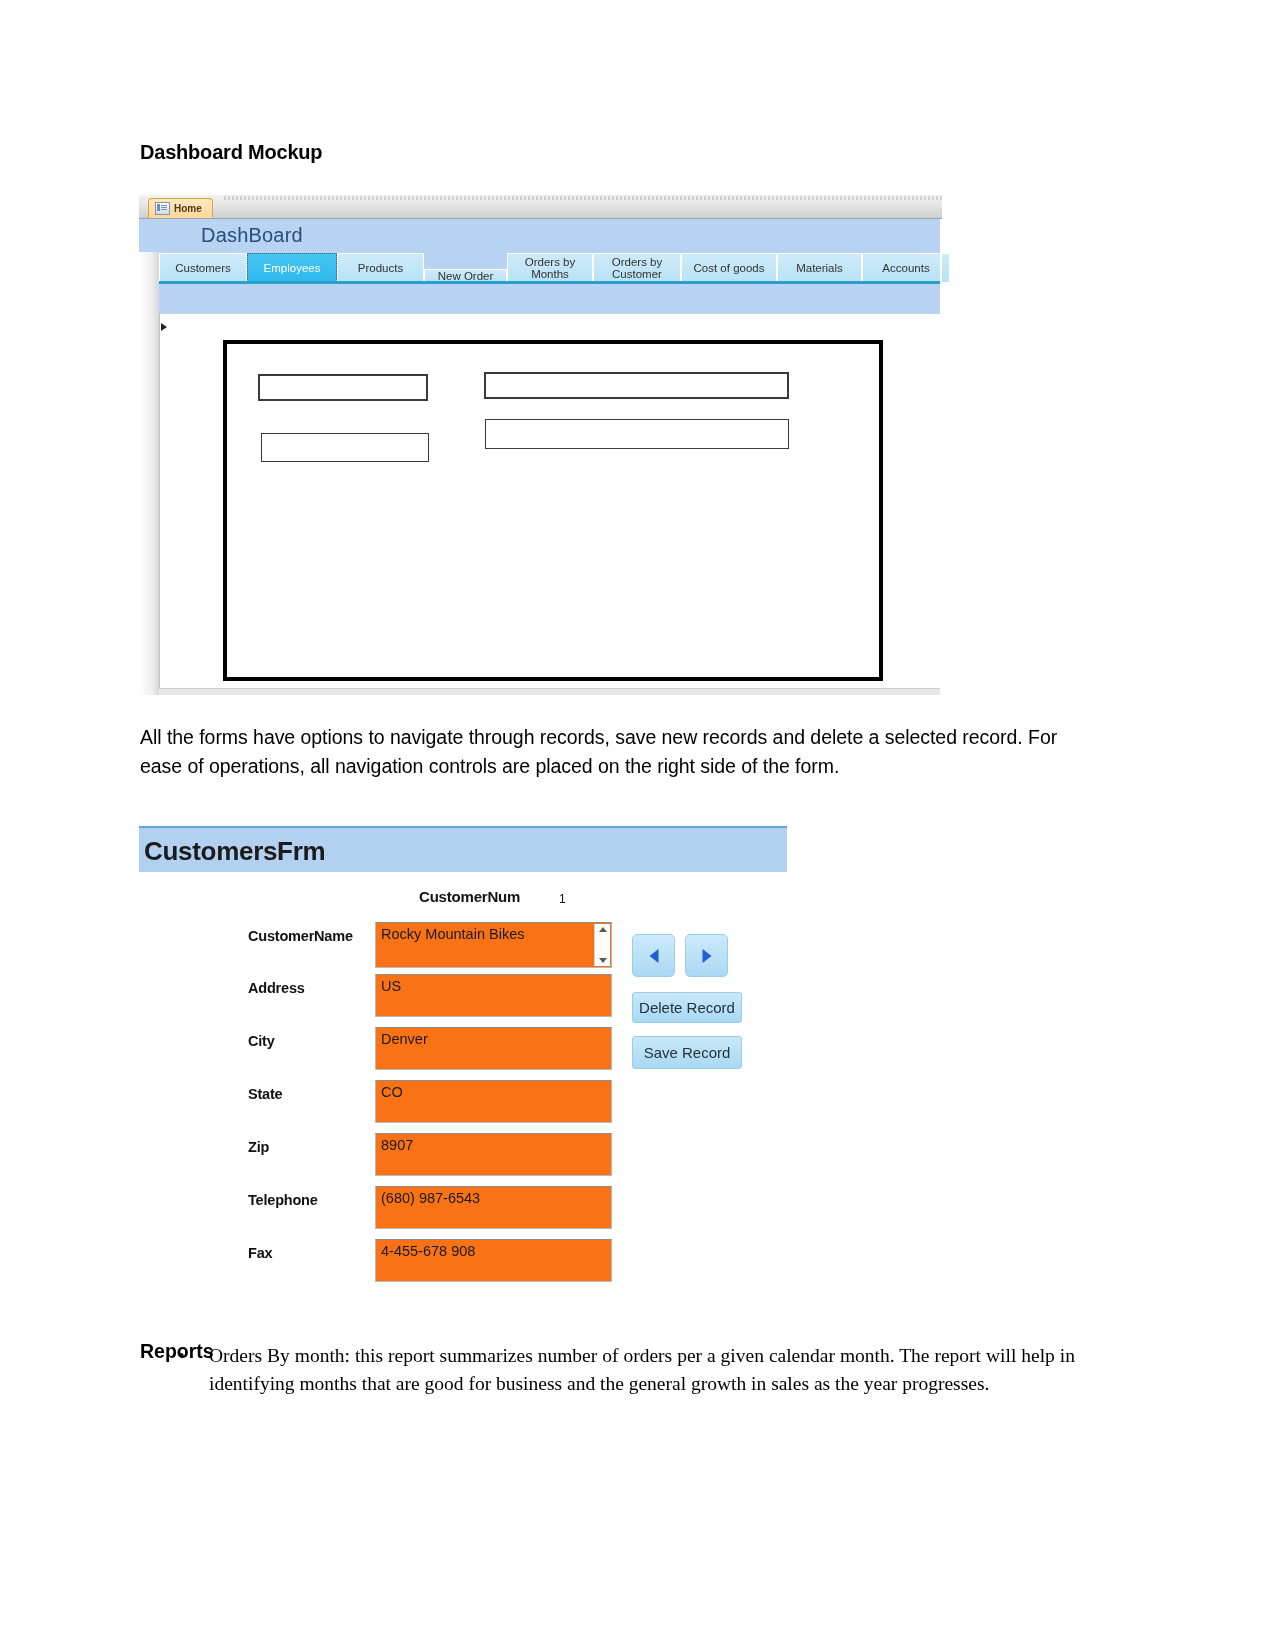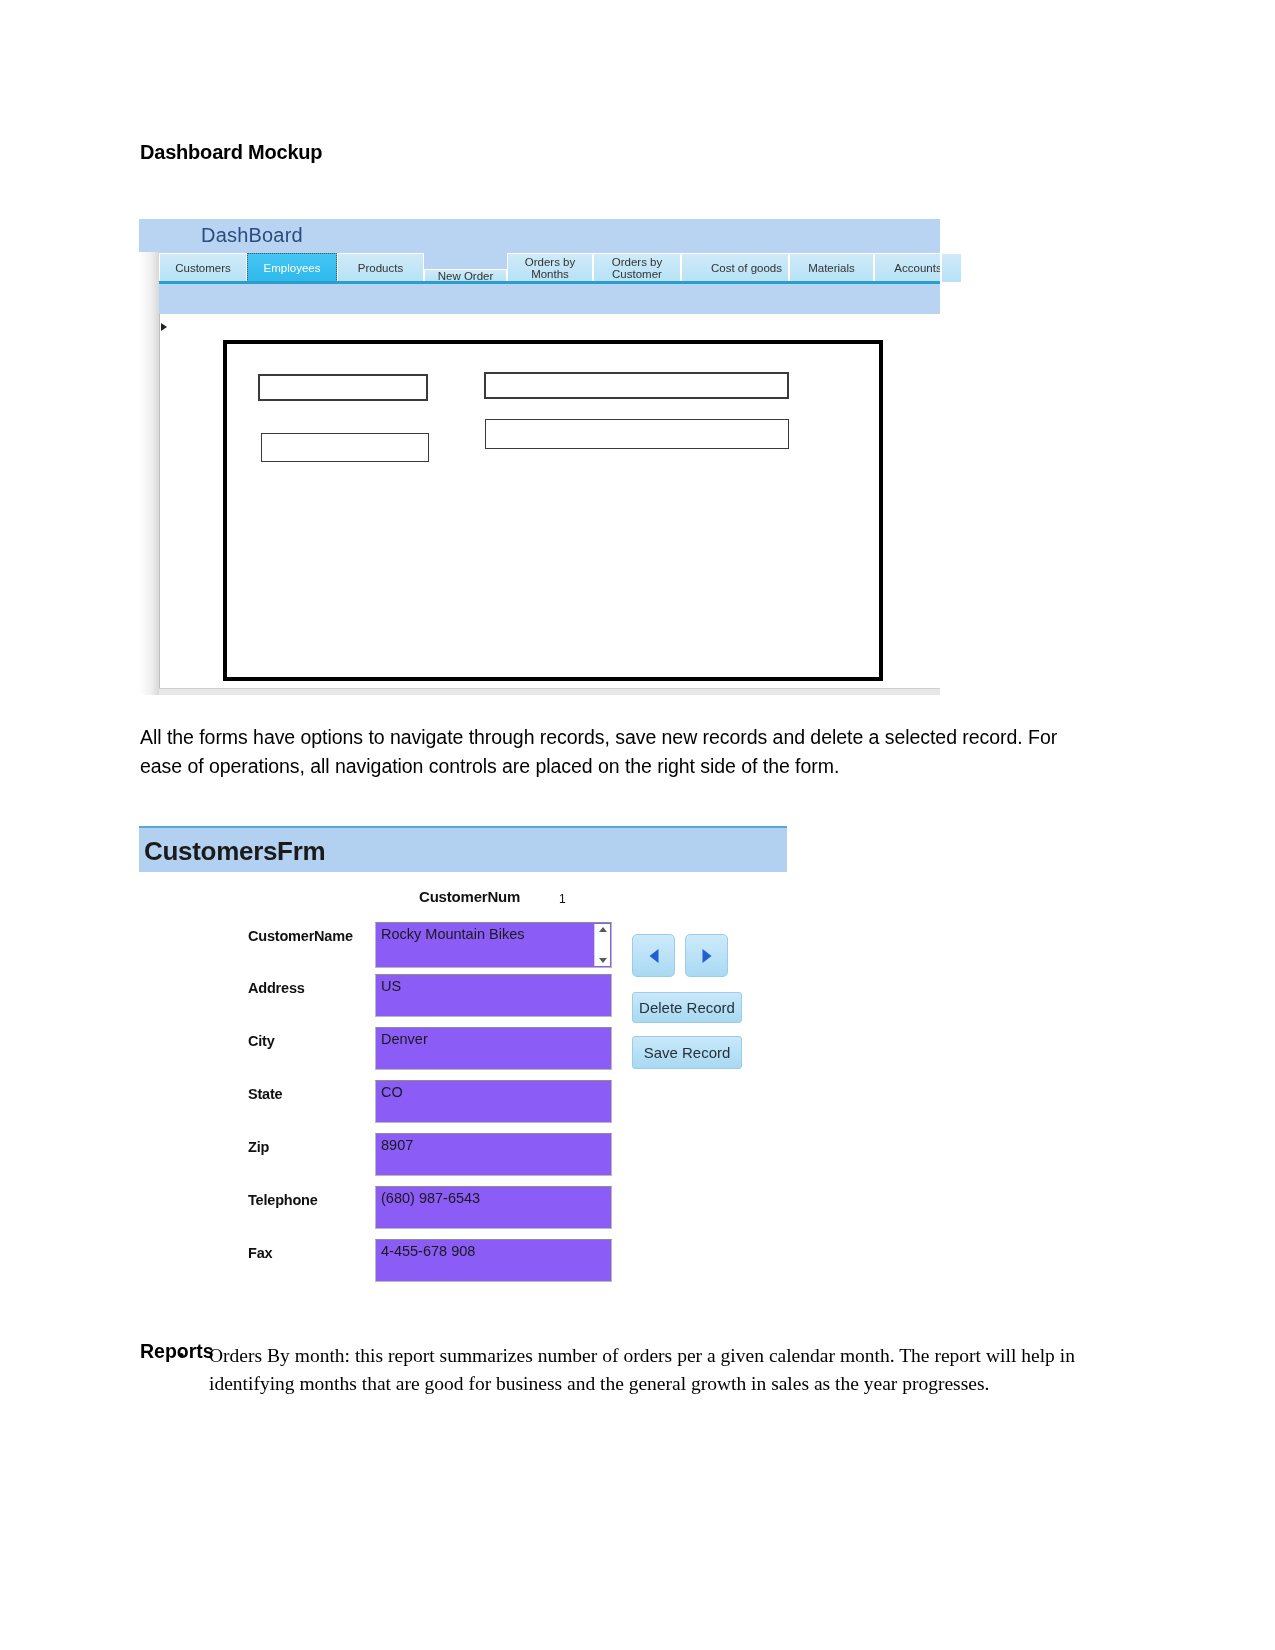--- a/index.html
+++ b/index.html
@@ -341,21 +341,21 @@
     left: 109px;
     font-size: 14.5px;
     font-weight: bold;
     color: #111;
     letter-spacing: -0.2px;
   }
   .frm-input {
     position: absolute;
     left: 236px;
     width: 237px;
-    background: #8b5cf6;
+    background: #f97316;
     border: 1px solid #b9b9b9;
     border-top: 1px solid #8d8d8d;
     box-sizing: border-box;
     font-size: 14.5px;
     color: #1a1a1a;
     padding: 3px 5px 0 5px;
     overflow: hidden;
   }
   .frm-input .val { display: block; line-height: 17px; }
 
@@ -429,20 +429,27 @@
 </style>
 </head>
 <body>
 
 <div class="page">
 
   <div class="doc-heading">Dashboard Mockup</div>
 
   <div class="dash-shot">
 
+    <div class="dash-ribbon">
+      <div class="ribbon-dots"></div>
+      <div class="home-tab">
+        <span class="tab-ico"></span>
+        <span>Home</span>
+      </div>
+    </div>
 
     <div class="dash-title-band">
       <div class="dash-title">DashBoard</div>
     </div>
 
     <div class="dash-gutter"></div>
 
     <div class="dash-tabarea">
       <div class="dash-tabs" id="dash-tabs">
           <div class="dash-tab" style="width: 88px;">
@@ -456,21 +463,21 @@
           </div>
           <div class="dash-tab" style="width: 83px; margin-top: 16px;">
             <span>New Order</span>
           </div>
           <div class="dash-tab" style="width: 86px;">
             <span>Orders by Months</span>
           </div>
           <div class="dash-tab" style="width: 88px;">
             <span>Orders by Customer</span>
           </div>
-          <div class="dash-tab" style="width: 108px; justify-content: flex-end;">
+          <div class="dash-tab" style="width: 96px;">
             <span>Cost of goods</span>
           </div>
           <div class="dash-tab" style="width: 85px;">
             <span>Materials</span>
           </div>
           <div class="dash-tab" style="width: 88px;">
             <span>Accounts</span>
           </div>
         </div>
     </div>

